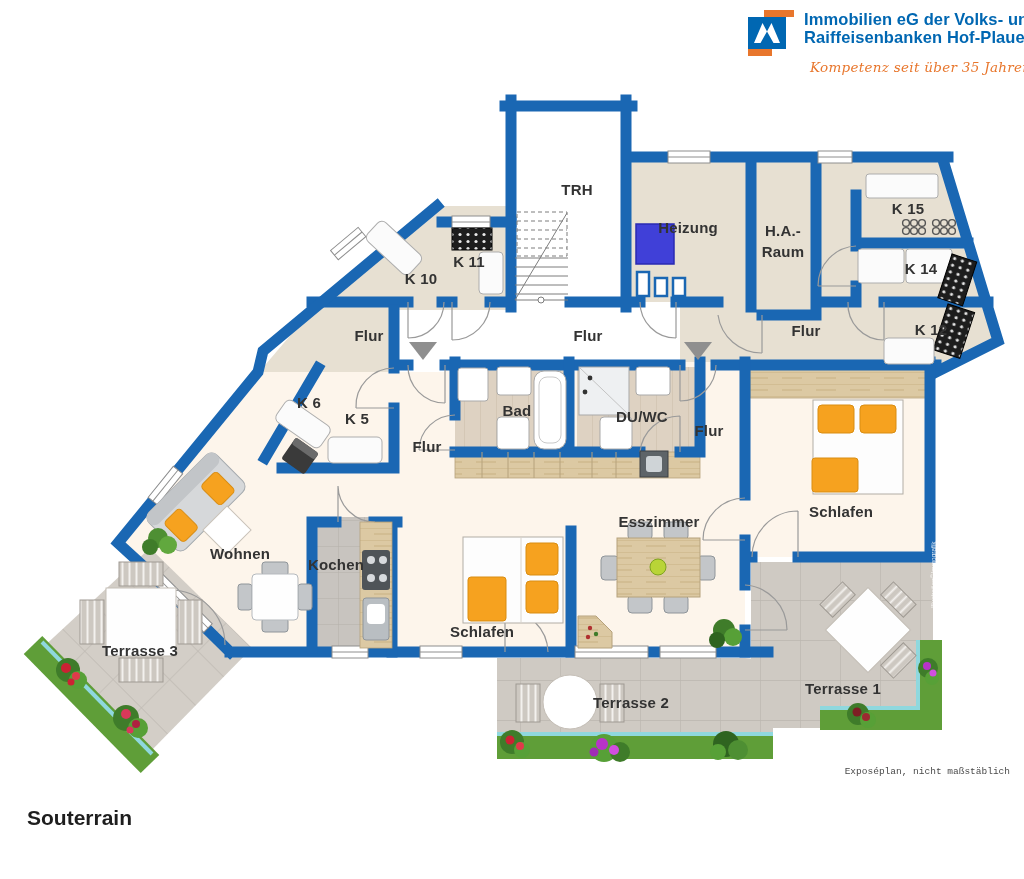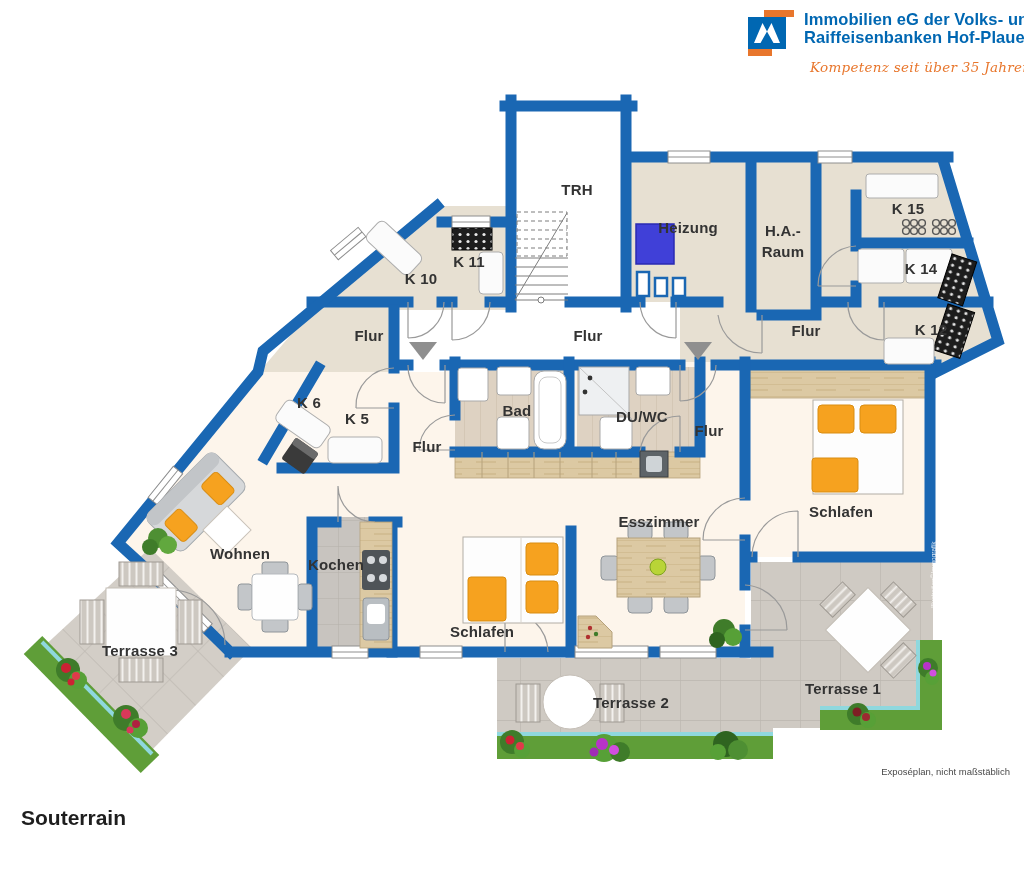--- a/index.html
+++ b/index.html
@@ -8,22 +8,22 @@
   #planSvg{position:absolute;left:0;top:0;}
   
   .hdr{position:absolute;top:10px;left:748px;width:270px;}
   .hdr-row{display:flex;align-items:flex-start;}
   .vrmark{position:relative;width:46px;height:46px;margin-right:10px;flex:0 0 auto;}
   .hdr-lines{line-height:1.12;}
   .hdr-line{color:#0067b2;font-size:16.5px;font-weight:600;letter-spacing:.1px;white-space:nowrap;}
   .tagline{color:#e8762c;font-family:"DejaVu Serif",serif;font-style:italic;font-size:13.5px;
            margin-top:3px;margin-left:62px;letter-spacing:.3px;white-space:nowrap;}
   
-  .floor-title{position:absolute;left:21px;top:806px;font-size:21px;font-weight:700;color:#1e1e1e;text-align:center;}
-  .disclaimer{position:absolute;right:14px;top:766px;font-size:9.5px;color:#4a4a4a;}
+  .floor-title{position:absolute;left:27px;top:806px;font-size:21px;font-weight:700;color:#1e1e1e;text-align:center;}
+  .disclaimer{position:absolute;right:14px;top:766px;font-size:9.5px;color:#4a4a4a;font-family:Liberation Mono, monospace;}
   
   text.room{font-family:"Liberation Sans",sans-serif;font-size:15px;font-weight:600;fill:#333;
             text-anchor:middle;letter-spacing:.2px;}
   text.wm{font-family:"Liberation Sans",sans-serif;font-size:6.5px;fill:#ffffff;opacity:.85;}
 </style>
 </head>
 <body>
 
 <div id="stage">
 

